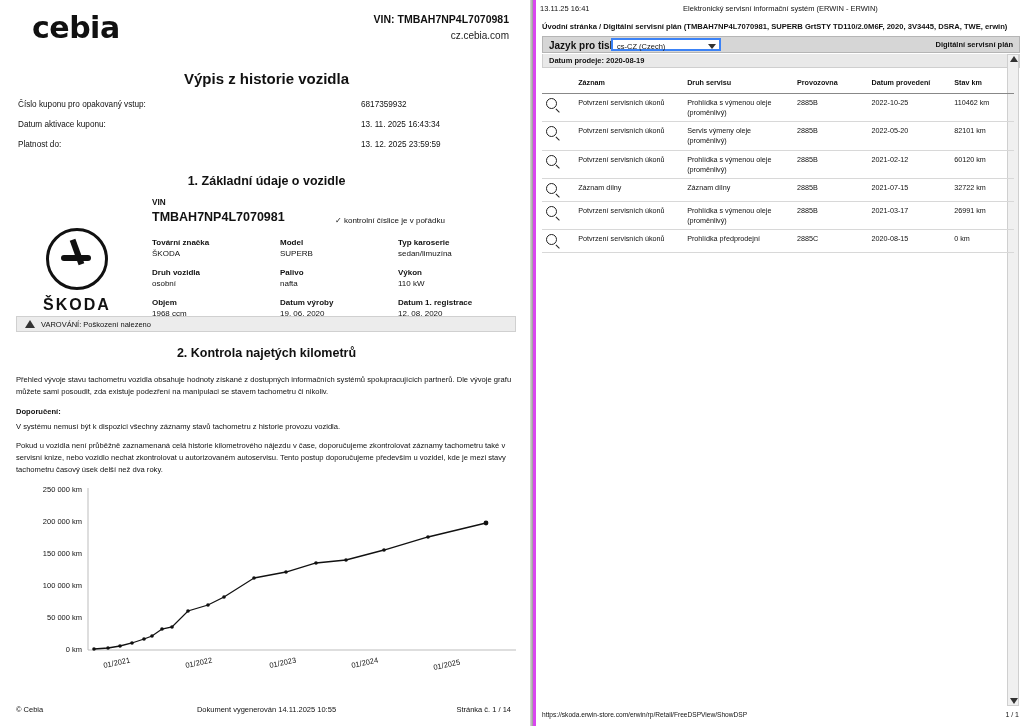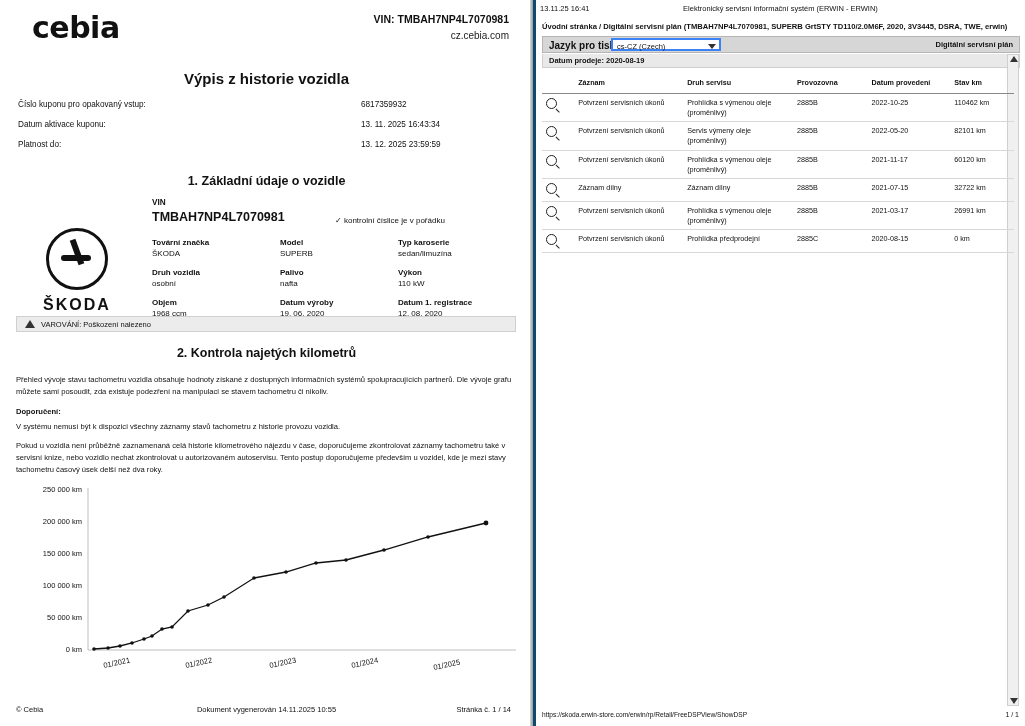--- a/index.html
+++ b/index.html
@@ -10,21 +10,21 @@
   body {
     width: 1025px;
     height: 726px;
     font-family: "Liberation Sans", sans-serif;
     overflow: hidden;
   }
   .page {
     position: relative;
     width: 1025px;
     height: 726px;
-    background: #0c4a6e;
+    background: #d946ef;
   }
   
   .doc-left {
     position: absolute;
     left: 0; top: 0;
     width: 533px; height: 726px;
     background: #ffffff;
     overflow: hidden;
   }
   .doc-left::after {
@@ -577,21 +577,21 @@
           <td>Servis výmeny oleje (proměnlivý)</td>
           <td>2885B</td>
           <td>2022-05-20</td>
           <td>82101 km</td>
         </tr>
         <tr>
           <td><span class="mag"></span></td>
           <td>Potvrzení servisních úkonů</td>
           <td>Prohlídka s výmenou oleje (proměnlivý)</td>
           <td>2885B</td>
-          <td>2021-11-17</td>
+          <td>2021-02-12</td>
           <td>60120 km</td>
         </tr>
         <tr>
           <td><span class="mag"></span></td>
           <td>Záznam dílny</td>
           <td>Záznam dílny</td>
           <td>2885B</td>
           <td>2021-07-15</td>
           <td>32722 km</td>
         </tr>

